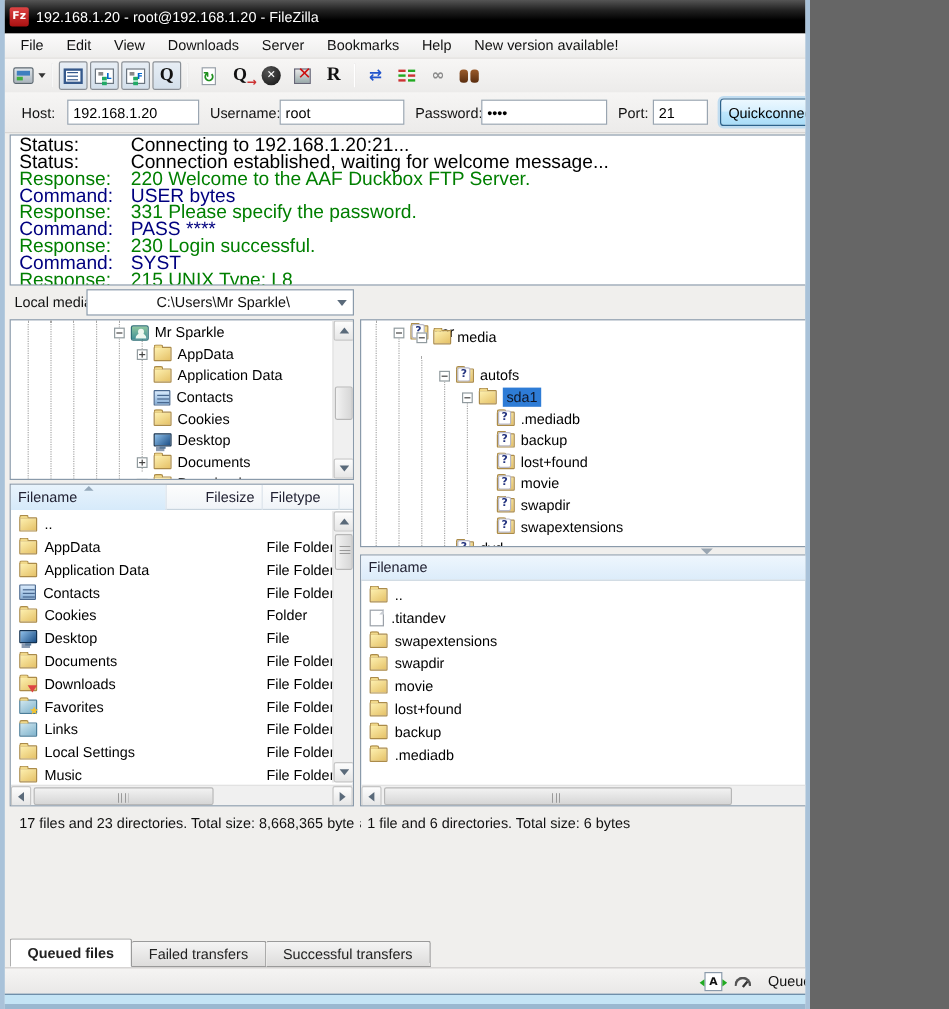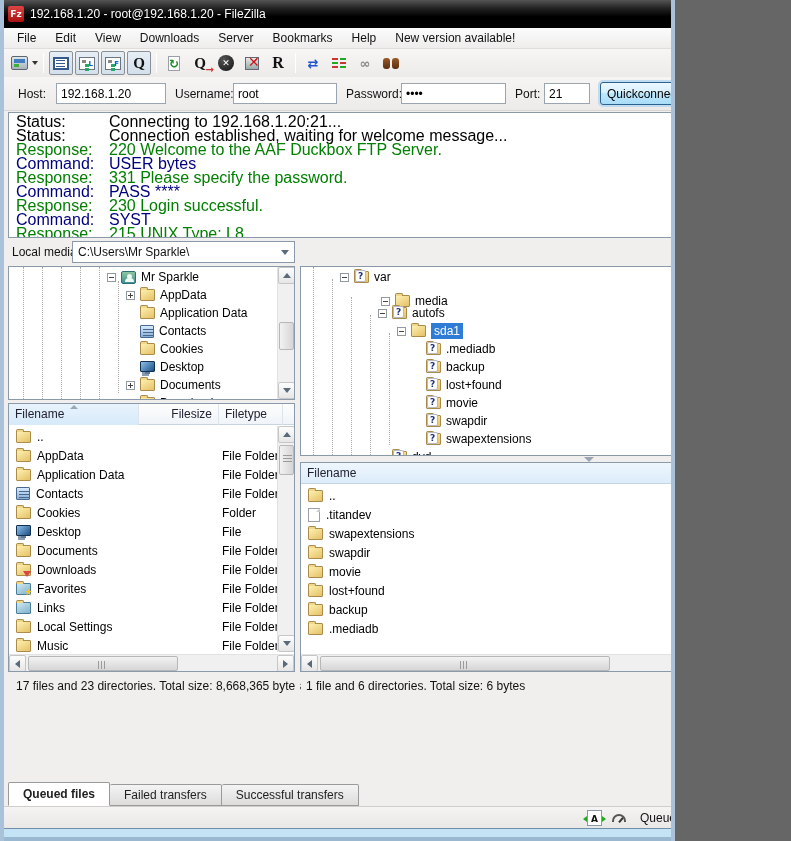--- a/index.html
+++ b/index.html
@@ -80,30 +80,30 @@
   .tri-rt{width:0;height:0;border-top:4px solid transparent;border-bottom:4px solid transparent;border-left:5px solid #5a6a7a;}
   .vthumb{position:absolute;left:1px;width:15px;background:linear-gradient(90deg,#f2f2f2,#d6d6d6);border:1px solid #b7b7b7;border-radius:2px;}
   .hthumb{position:absolute;top:1px;height:15px;background:linear-gradient(#f2f2f2,#d6d6d6);border:1px solid #b7b7b7;border-radius:2px;}
   .hgrip{position:absolute;left:50%;top:4px;width:9px;height:8px;margin-left:-5px;
     background:repeating-linear-gradient(90deg,#9a9a9a 0 1px,transparent 1px 3px);}
   .vgrip{position:absolute;top:50%;left:3px;height:9px;width:9px;margin-top:-5px;
     background:repeating-linear-gradient(#9a9a9a 0 1px,transparent 1px 3px);}
   
   .sitebar{position:absolute;height:24px;font-size:12px;color:#111;}
   .sitebar .lab{position:absolute;top:4px;}
-  .combo{position:absolute;top:0;height:22px;background:#fff;border:1px solid #8a9aaa;font-size:12px;line-height:20px;padding-left:5px;}
+  .combo{position:absolute;top:0;height:22px;background:#fff;border:1px solid #8a9aaa;font-size:12px;line-height:20px;padding-left:5px;text-align:center;}
   .combo .drop{position:absolute;right:1px;top:1px;bottom:1px;width:16px;display:flex;align-items:center;justify-content:center;background:#fff;}
   
   .guide{position:absolute;border-left:1px dotted #a8a8a8;}
-  .trow{position:absolute;left:0;width:100%;height:18px;display:flex;align-items:center;font-size:12px;color:#000;margin-left:12px;}
+  .trow{position:absolute;left:0;width:100%;height:18px;display:flex;align-items:center;font-size:12px;color:#000;}
   .exp{width:9px;height:9px;background:#fff;border:1px solid #919b9f;position:relative;flex:none;margin-right:5px;}
   .exp::before{content:'';position:absolute;left:1px;right:1px;top:3px;height:1px;background:#444;}
   .exp.plus::after{content:'';position:absolute;top:1px;bottom:1px;left:3px;width:1px;background:#444;}
   .tlabel{margin-left:5px;white-space:pre;}
-  .sel{background:#2e7cd6;color:#ffffff;padding:1px 3px;}
+  .sel{background:#2e7cd6;color:#0f172a;padding:1px 3px;}
   
   .fold{position:relative;width:15px;height:12px;background:linear-gradient(150deg,#fdf0b0,#e5c167);border:1px solid #ab8b49;border-radius:1px;flex:none;}
   .fold::before{content:'';position:absolute;left:-1px;top:-3px;width:6px;height:2px;background:#f0d88a;border:1px solid #ab8b49;border-bottom:none;border-radius:2px 2px 0 0;}
   .foldq::after{content:'?';position:absolute;left:1px;top:-1px;background:#fff;color:#23337f;font:bold 9px/10px "DejaVu Sans",sans-serif;padding:0 2px;border-radius:1px;box-shadow:0 0 0 1px #b8b8c8;}
   .foldblue{background:linear-gradient(150deg,#cfe6ef,#7fb3cc);border-color:#4a7d99;}
   .badge-star::after{content:'';position:absolute;right:-2px;bottom:-2px;width:7px;height:7px;background:#f4c430;clip-path:polygon(50% 0,63% 35%,100% 38%,70% 60%,82% 100%,50% 76%,18% 100%,30% 60%,0 38%,37% 35%);}
   .badge-dl::after{content:'';position:absolute;right:-1px;bottom:-2px;width:0;height:0;border-left:4px solid transparent;border-right:4px solid transparent;border-top:6px solid #d44;}
   .uicon{position:relative;width:15px;height:13px;background:linear-gradient(#8ec7a0,#3e8f96);border:1px solid #2e6f76;border-radius:2px;flex:none;}
   .uicon::before{content:'';position:absolute;left:5px;top:2px;width:5px;height:5px;border-radius:50%;background:#eef7f0;}
   .uicon::after{content:'';position:absolute;left:3px;bottom:1px;width:9px;height:4px;border-radius:4px 4px 0 0;background:#eef7f0;}
@@ -329,21 +329,21 @@
     <i class="guide" style="left:12px;top:0;height:100%"></i>
     <i class="guide" style="left:31px;top:12px;height:178px"></i>
     <i class="guide" style="left:50px;top:30px;height:160px"></i>
     <i class="guide" style="left:69px;top:48px;height:142px"></i>
     <i class="guide" style="left:88px;top:66px;height:112px"></i>
     <div class="trow" style="top:1px;padding-left:27px">
       <span class="exp"></span>
       <span class="fold foldq"></span>
       <span class="tlabel">var</span>
     </div>
-    <div class="trow" style="top:25px;padding-left:68px">
+    <div class="trow" style="top:5px;padding-left:46px">
       <span class="exp"></span>
       <span class="fold"></span>
       <span class="tlabel">media</span>
     </div>
     <div class="trow" style="top:37px;padding-left:65px">
       <span class="exp"></span>
       <span class="fold foldq"></span>
       <span class="tlabel">autofs</span>
     </div>
     <div class="trow" style="top:55px;padding-left:84px">

